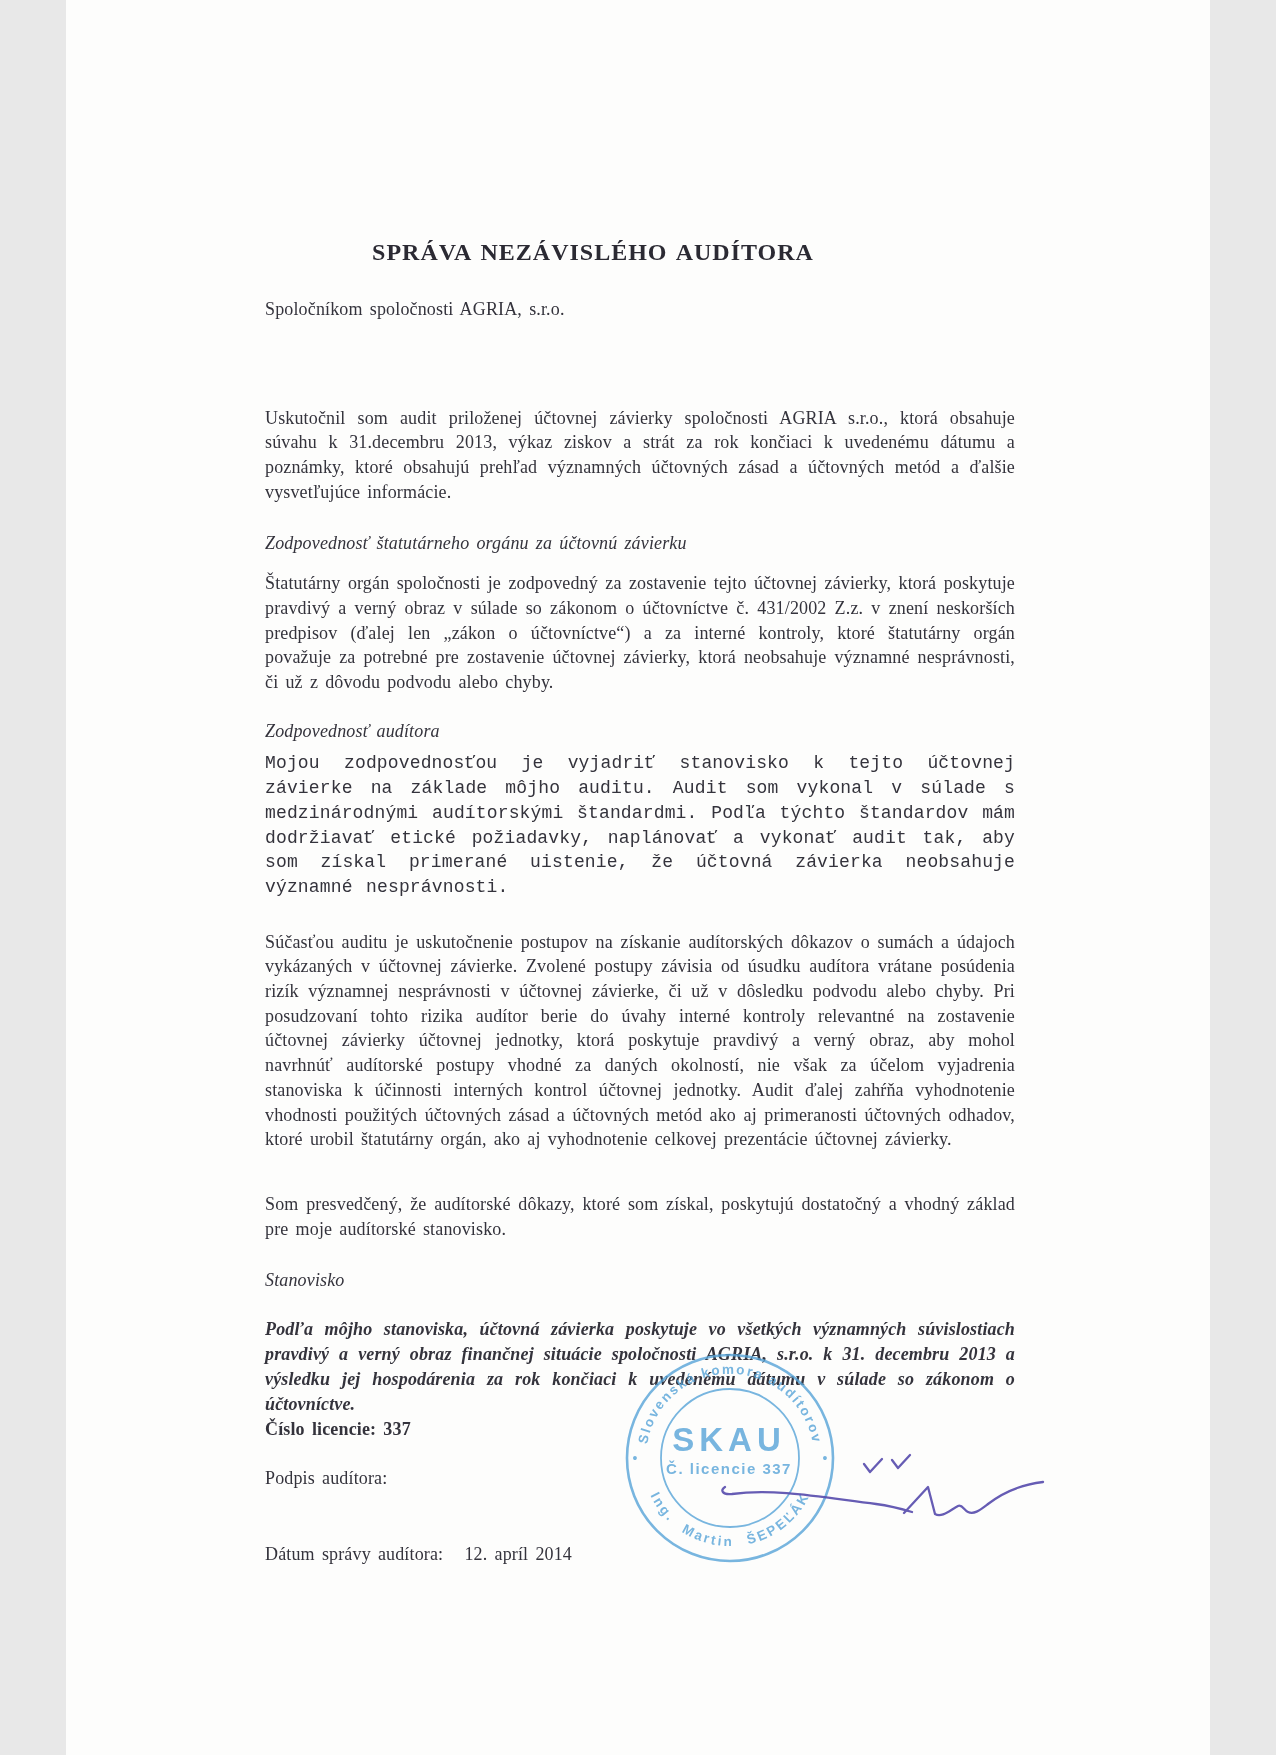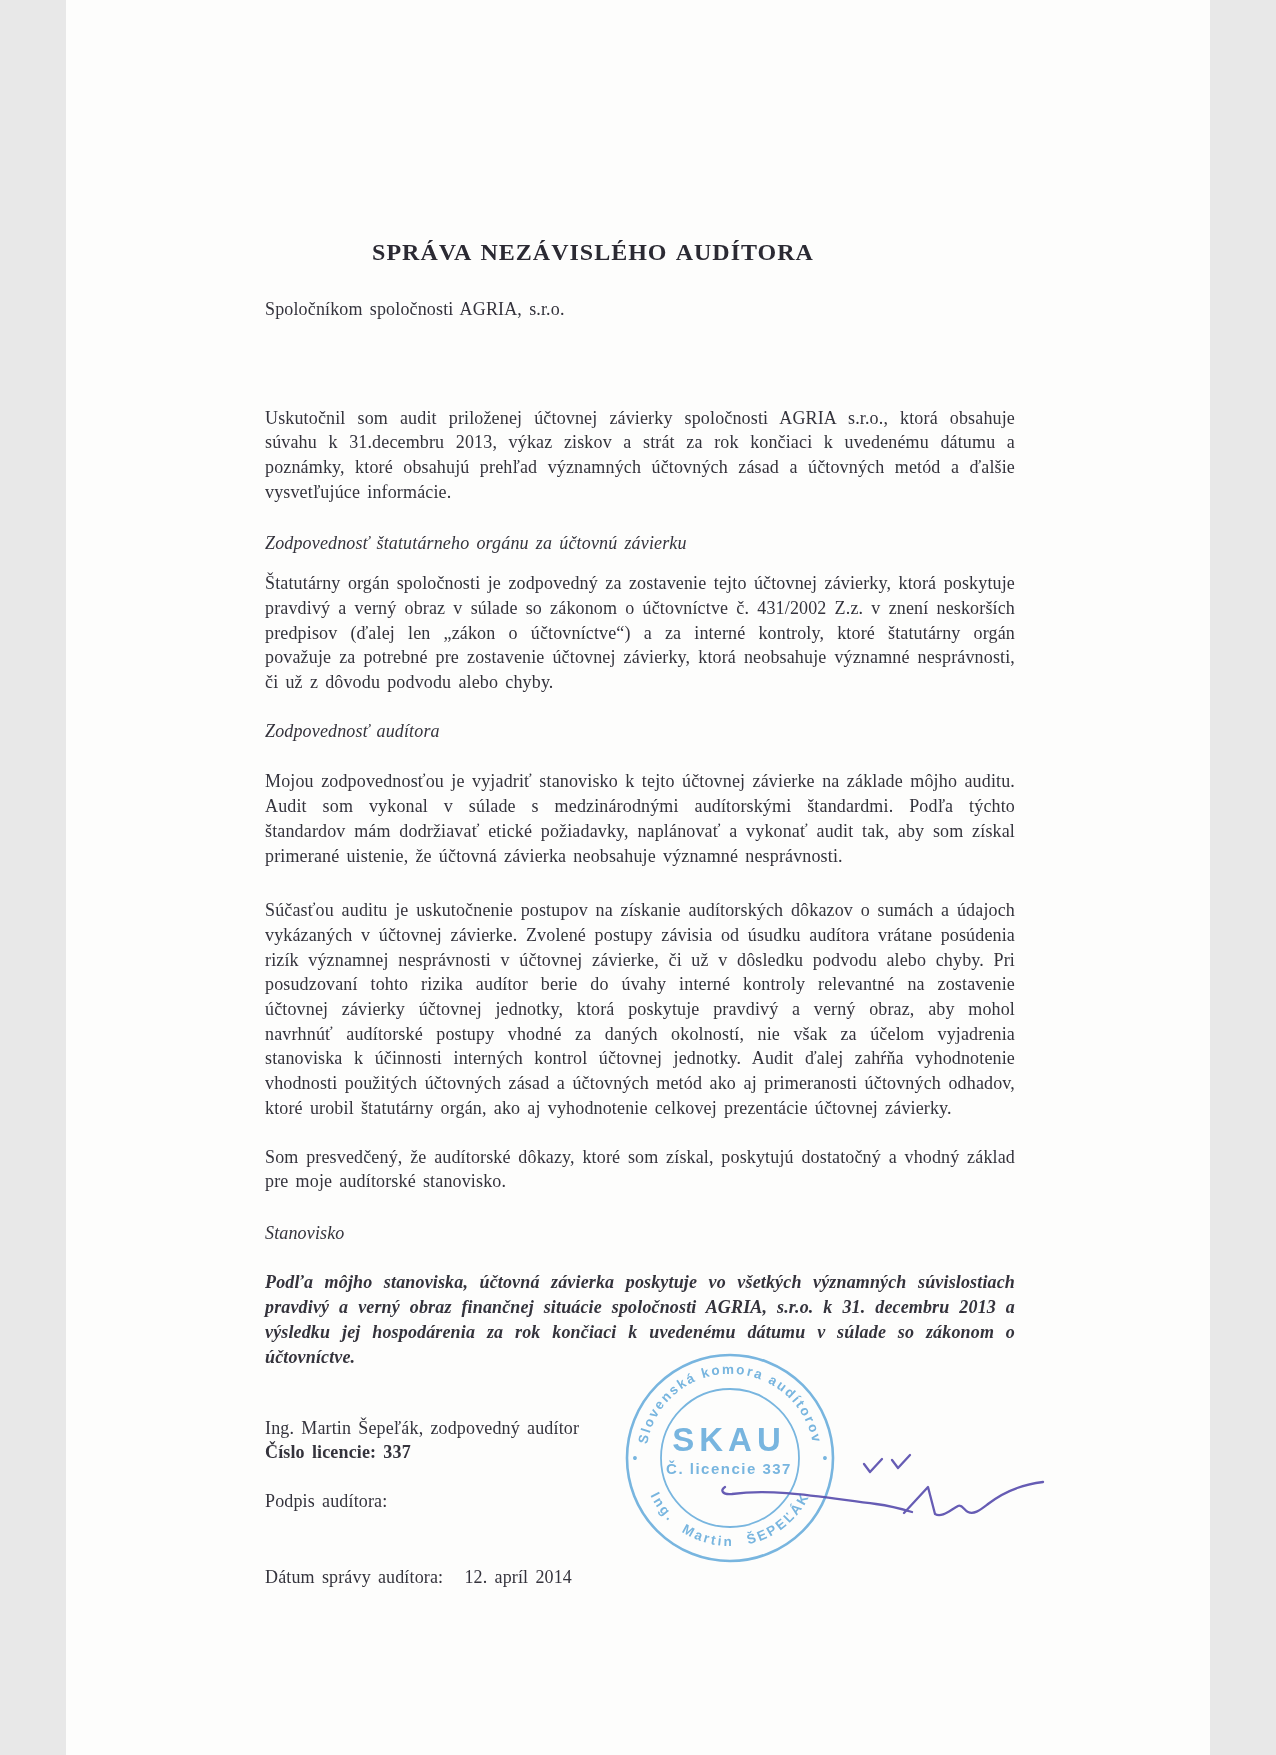--- a/index.html
+++ b/index.html
@@ -40,23 +40,23 @@
   .p-intro      { margin-top:84px; }
   .sec-h {
     margin:26px 0 0 0;
     font-size:18px;
     font-weight:normal;
     font-style:italic;
     line-height:24.7px;
   }
   .p-mgmt       { margin-top:16px; }
   .h-auditor    { margin-top:24px; }
-  .p-aud1       { margin-top:26px; }
+  .p-aud1       { margin-top:8px;font-family:Liberation Mono, monospace; }
   .p-aud2       { margin-top:30px; }
-  .p-aud3       { margin-top:24px; }
+  .p-aud3       { margin-top:40px; }
   .h-opinion    { margin-top:27px; }
   .p-opinion {
     margin-top:24px;
     font-weight:bold;
     font-style:italic;
     line-height:25px;
     text-align:justify;
   }
   .sig-line1    { margin-top:46px; }
   .sig-line2    { margin-top:0;font-weight:bold; }
@@ -93,21 +93,20 @@
     <p class="body-p p-mgmt">Štatutárny orgán spoločnosti je zodpovedný za zostavenie tejto účtovnej závierky, ktorá poskytuje pravdivý a verný obraz v súlade so zákonom o účtovníctve č. 431/2002 Z.z. v znení neskorších predpisov (ďalej len „zákon o účtovníctve“) a za interné kontroly, ktoré štatutárny orgán považuje za potrebné pre zostavenie účtovnej závierky, ktorá neobsahuje významné nesprávnosti, či už z dôvodu podvodu alebo chyby.</p>
 
     <h2 class="sec-h h-auditor">Zodpovednosť audítora</h2>
     <p class="body-p p-aud1">Mojou zodpovednosťou je vyjadriť stanovisko k tejto účtovnej závierke na základe môjho auditu. Audit som vykonal v súlade s  medzinárodnými audítorskými štandardmi. Podľa týchto štandardov mám dodržiavať etické požiadavky, naplánovať a vykonať audit tak, aby som získal primerané uistenie, že účtovná závierka neobsahuje významné nesprávnosti.</p>
     <p class="body-p p-aud2">Súčasťou auditu je uskutočnenie postupov na získanie audítorských dôkazov o sumách a údajoch vykázaných v účtovnej závierke. Zvolené postupy závisia od úsudku audítora vrátane posúdenia rizík významnej nesprávnosti v účtovnej závierke, či už v dôsledku podvodu alebo chyby. Pri posudzovaní tohto rizika audítor berie do úvahy interné kontroly relevantné na zostavenie účtovnej závierky účtovnej jednotky, ktorá poskytuje pravdivý a verný obraz, aby mohol navrhnúť audítorské postupy vhodné za daných okolností, nie však za účelom vyjadrenia stanoviska k účinnosti interných kontrol účtovnej jednotky. Audit ďalej zahŕňa vyhodnotenie vhodnosti použitých účtovných zásad a účtovných metód ako aj primeranosti účtovných odhadov, ktoré urobil štatutárny orgán, ako aj vyhodnotenie celkovej prezentácie účtovnej závierky.</p>
     <p class="body-p p-aud3">Som presvedčený, že audítorské dôkazy, ktoré som získal, poskytujú dostatočný a vhodný základ pre moje audítorské stanovisko.</p>
 
     <h2 class="sec-h h-opinion">Stanovisko</h2>
     <p class="p-opinion">Podľa môjho stanoviska, účtovná závierka poskytuje vo všetkých významných súvislostiach pravdivý a verný obraz finančnej situácie spoločnosti AGRIA, s.r.o. k 31. decembru 2013 a výsledku jej hospodárenia za rok končiaci k uvedenému dátumu v súlade so zákonom o účtovníctve.</p>
 
-    <p class="sig-line1">Ing. Martin Šepeľák, zodpovedný audítor</p>
     <p class="sig-line2">Číslo licencie: 337</p>
 
     <p class="sig-label">Podpis audítora:</p>
 
     <p class="date-line">
       <span>Dátum správy audítora:</span>
       <span class="date-value">12. apríl 2014</span>
     </p>
   </div>
 

